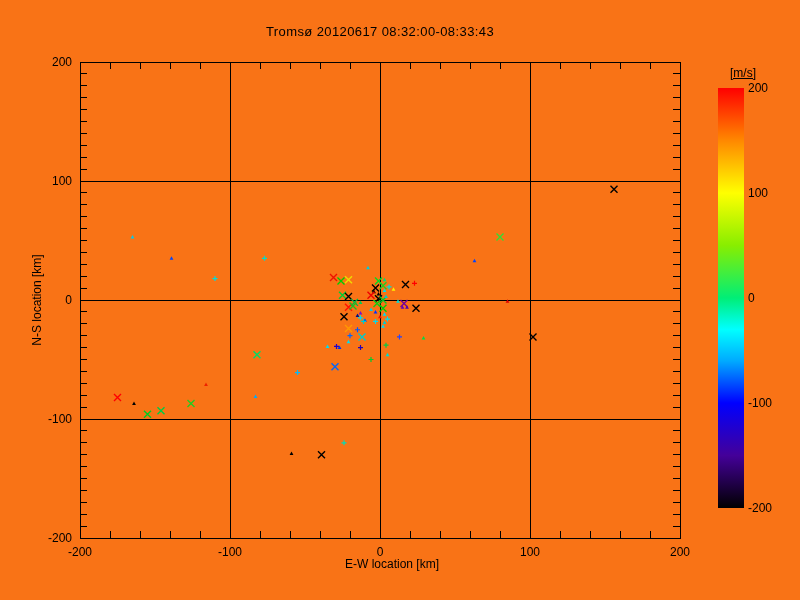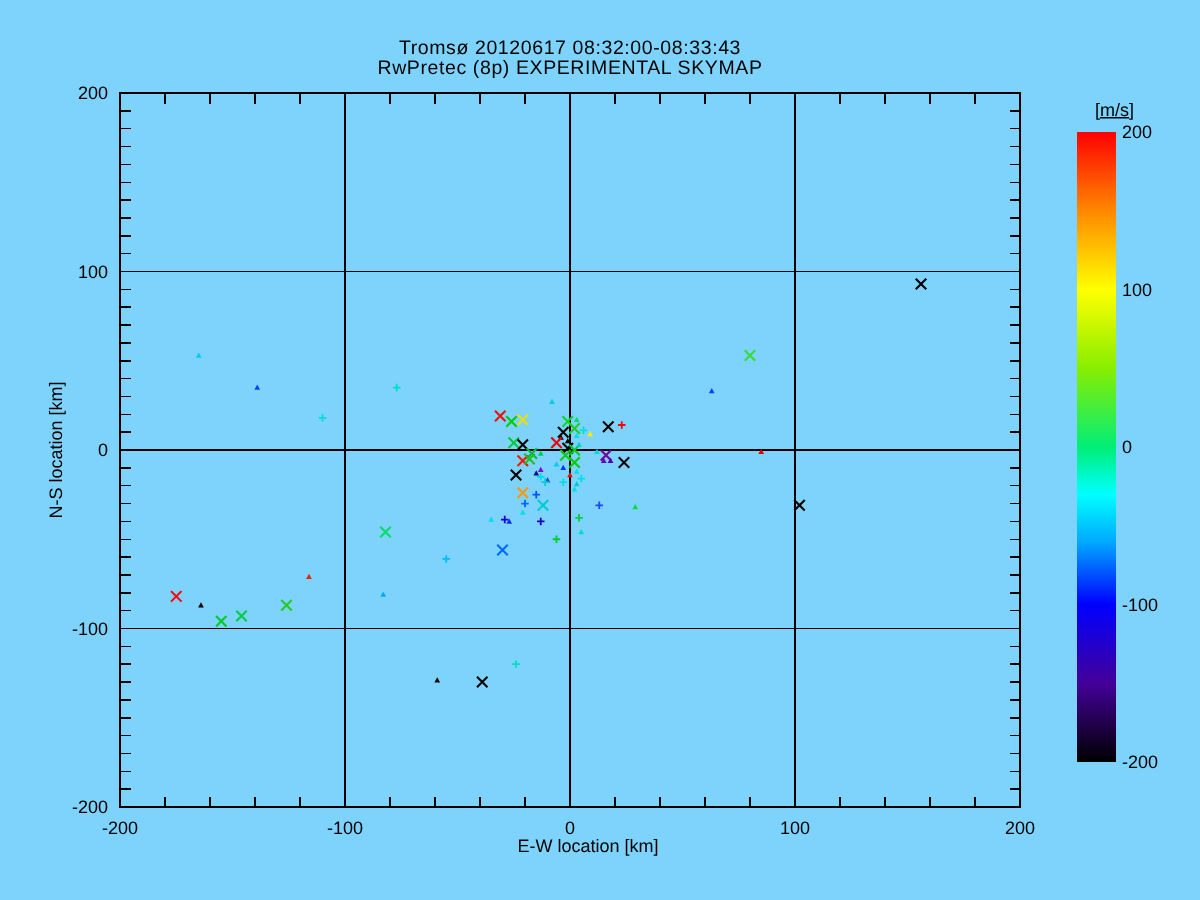--- a/index.html
+++ b/index.html
@@ -1,36 +1,35 @@
 <!DOCTYPE html>
 <html><head>
 <meta charset="utf-8">
 <style>
   html,body{margin:0;padding:0;background:#ffffff;}
-  #stage{position:relative;width:800px;height:600px;background:#7dd3fc;overflow:hidden;
+  #stage{position:relative;width:800px;height:600px;background:#f97316;overflow:hidden;
          font-family:"Liberation Sans",sans-serif;color:#000;}
   #plot{position:absolute;left:0;top:0;z-index:1;}
   #plot text{font-family:"Liberation Sans",sans-serif;fill:#000;}
   .title{position:absolute;left:80px;top:25px;width:600px;text-align:center;
          font-size:13px;line-height:13px;letter-spacing:0.4px;z-index:2;}
   .xlabel{position:absolute;left:92px;top:557px;width:600px;text-align:center;
           font-size:12px;z-index:2;}
   .ylabel{position:absolute;left:37px;top:300px;transform:translate(-50%,-50%) rotate(-90deg);
           font-size:12px;white-space:nowrap;z-index:2;}
   .cbar-unit{position:absolute;left:712px;top:66px;width:62px;text-align:center;
              font-size:12px;z-index:2;text-decoration:underline;}
 </style>
 </head>
 <body>
 
 <div id="stage">
 
   <div class="title">
     <div>Tromsø 20120617 08:32:00-08:33:43</div>
-    <div>RwPretec (8p) EXPERIMENTAL SKYMAP</div>
   </div>
 
   <svg id="plot" width="800" height="600">
       <line x1="230" y1="62" x2="230" y2="538" stroke="#000000" stroke-width="1" shape-rendering="crispEdges"></line>
       <line x1="380" y1="62" x2="380" y2="538" stroke="#000000" stroke-width="1" shape-rendering="crispEdges"></line>
       <line x1="530" y1="62" x2="530" y2="538" stroke="#000000" stroke-width="1" shape-rendering="crispEdges"></line>
       <line x1="80" y1="181" x2="680" y2="181" stroke="#000000" stroke-width="1" shape-rendering="crispEdges"></line>
       <line x1="80" y1="300" x2="680" y2="300" stroke="#000000" stroke-width="1" shape-rendering="crispEdges"></line>
       <line x1="80" y1="419" x2="680" y2="419" stroke="#000000" stroke-width="1" shape-rendering="crispEdges"></line>
       <rect x="80" y="62" width="600" height="476" fill="none" stroke="#000000" stroke-width="1" shape-rendering="crispEdges"></rect>

